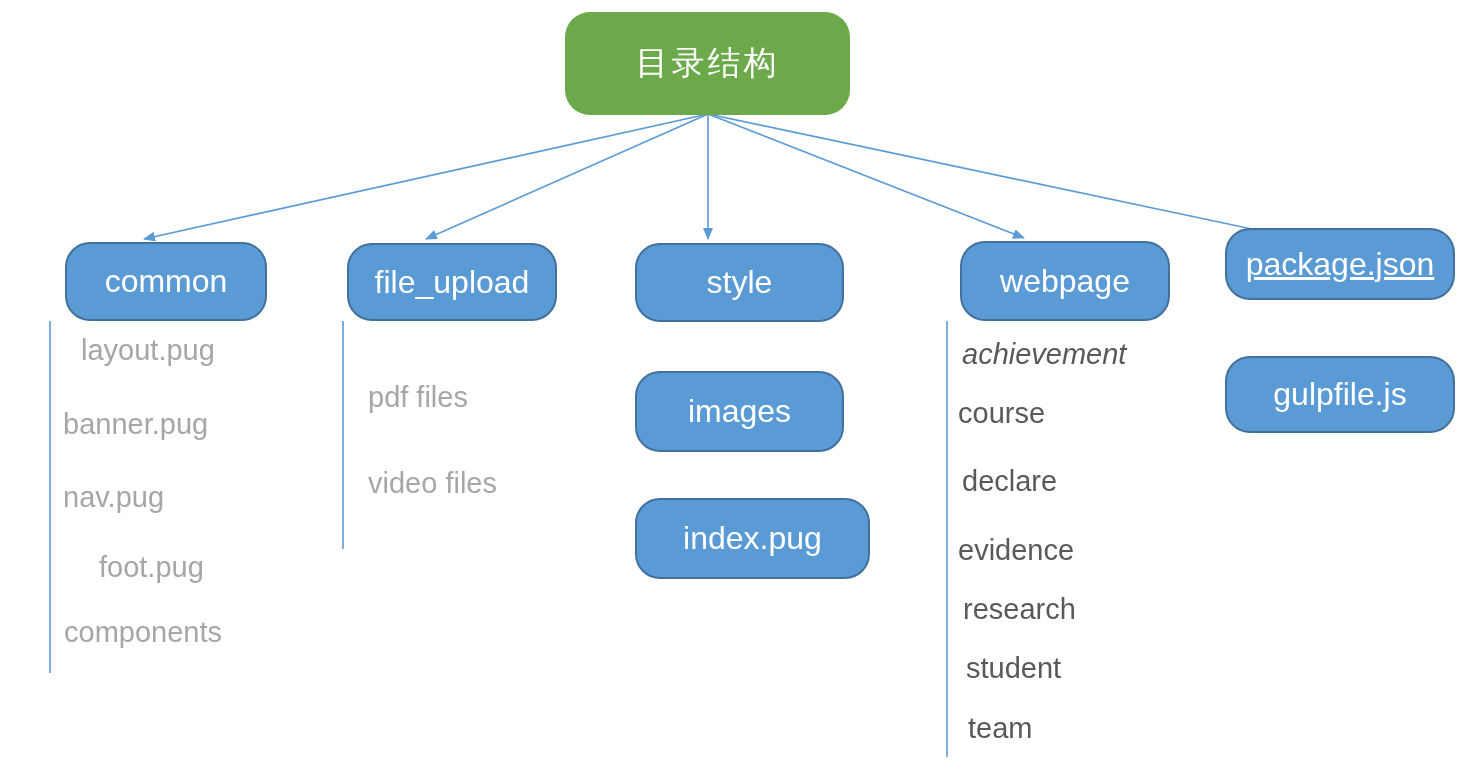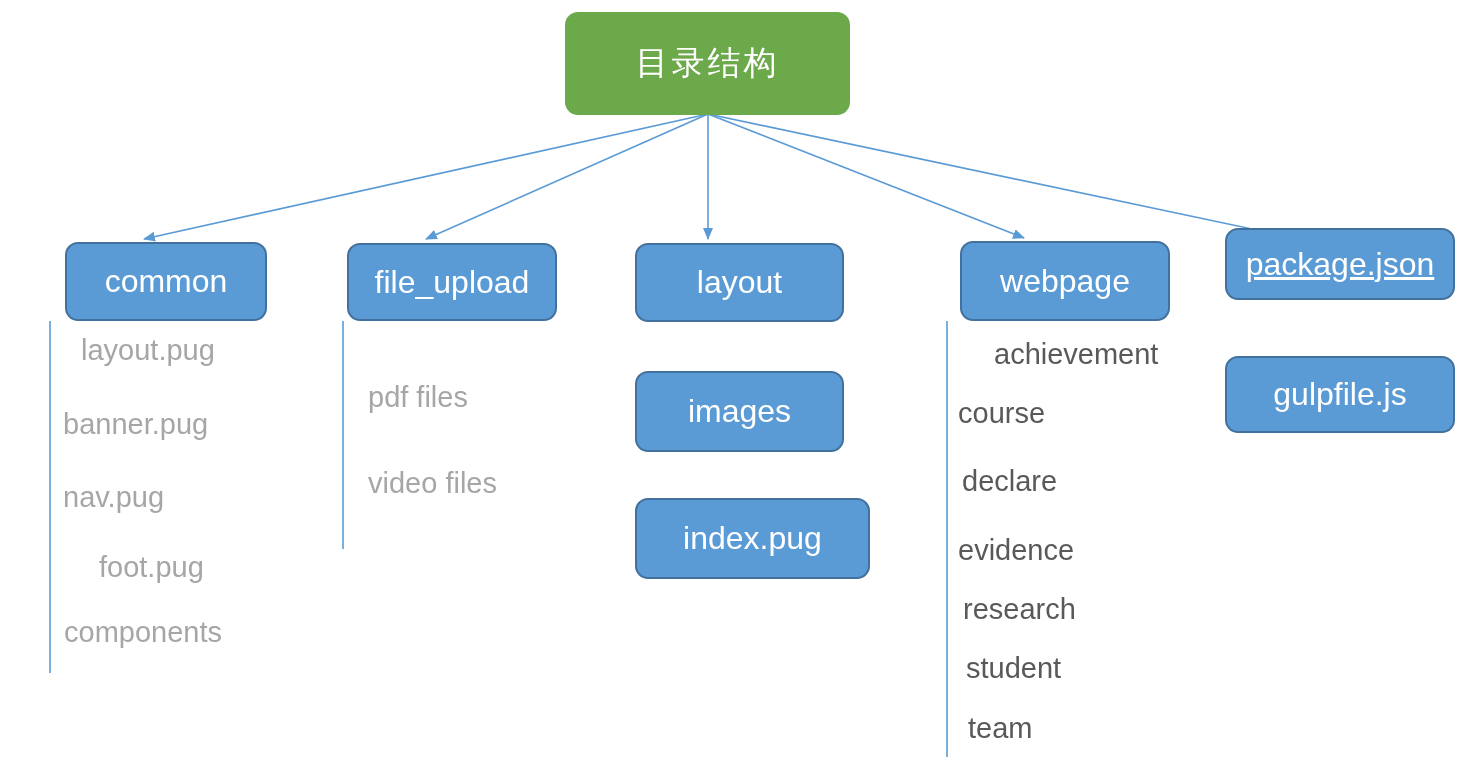--- a/index.html
+++ b/index.html
@@ -21,21 +21,21 @@
     z-index: 1;
   }
 
   .box {
     position: absolute;
     z-index: 2;
     display: flex;
     align-items: center;
     justify-content: center;
     color: #ffffff;
-    border-radius: 13px;
+    border-radius: 25px;
     text-align: center;
     white-space: nowrap;
   }
 
   .box.root {
     background: #6CA94A;
     border: none;
     font-size: 33px;
     letter-spacing: 3px;
   }
@@ -80,38 +80,38 @@
       <line x1="50" y1="321" x2="50" y2="673"></line>
       <line x1="343" y1="321" x2="343" y2="549"></line>
       <line x1="947" y1="321" x2="947" y2="757"></line>
     </g>
   </svg>
 
   <div class="box root" style="left:565px; top:12px; width:285px; height:103px;">目录结构</div>
 
   <div class="box node" style="left:33px; top:242px; width:202px; height:79px;">common</div>
   <div class="box node" style="left:315px; top:243px; width:210px; height:78px;">file_upload</div>
-  <div class="box node" style="left:603px; top:243px; width:209px; height:79px;">layout</div>
+  <div class="box node" style="left:603px; top:243px; width:209px; height:79px;">style</div>
   <div class="box node" style="left:928px; top:241px; width:210px; height:80px;">webpage</div>
   <div class="box node" style="left:1193px; top:228px; width:230px; height:72px;text-decoration:underline;">package.json</div>
 
   <div class="box node" style="left:603px; top:371px; width:209px; height:81px;">images</div>
   <div class="box node" style="left:603px; top:498px; width:235px; height:81px;">index.pug</div>
   <div class="box node" style="left:1193px; top:356px; width:230px; height:77px;">gulpfile.js</div>
 
   <div class="leaf muted" style="left:81px; top:332px;">layout.pug</div>
   <div class="leaf muted" style="left:63px; top:406px;">banner.pug</div>
   <div class="leaf muted" style="left:63px; top:479px;">nav.pug</div>
   <div class="leaf muted" style="left:65px; top:549px;margin-left:34px;">foot.pug</div>
   <div class="leaf muted" style="left:64px; top:614px;">components</div>
 
   <div class="leaf muted" style="left:368px; top:379px;">pdf files</div>
   <div class="leaf muted" style="left:368px; top:465px;">video files</div>
 
-  <div class="leaf dark" style="left:994px; top:336px;">achievement</div>
+  <div class="leaf dark" style="left:962px; top:336px;font-style:italic;">achievement</div>
   <div class="leaf dark" style="left:958px; top:395px;">course</div>
   <div class="leaf dark" style="left:962px; top:463px;">declare</div>
   <div class="leaf dark" style="left:958px; top:532px;">evidence</div>
   <div class="leaf dark" style="left:963px; top:591px;">research</div>
   <div class="leaf dark" style="left:966px; top:650px;">student</div>
   <div class="leaf dark" style="left:968px; top:710px;">team</div>
 
 </div>
 
 </body></html>

